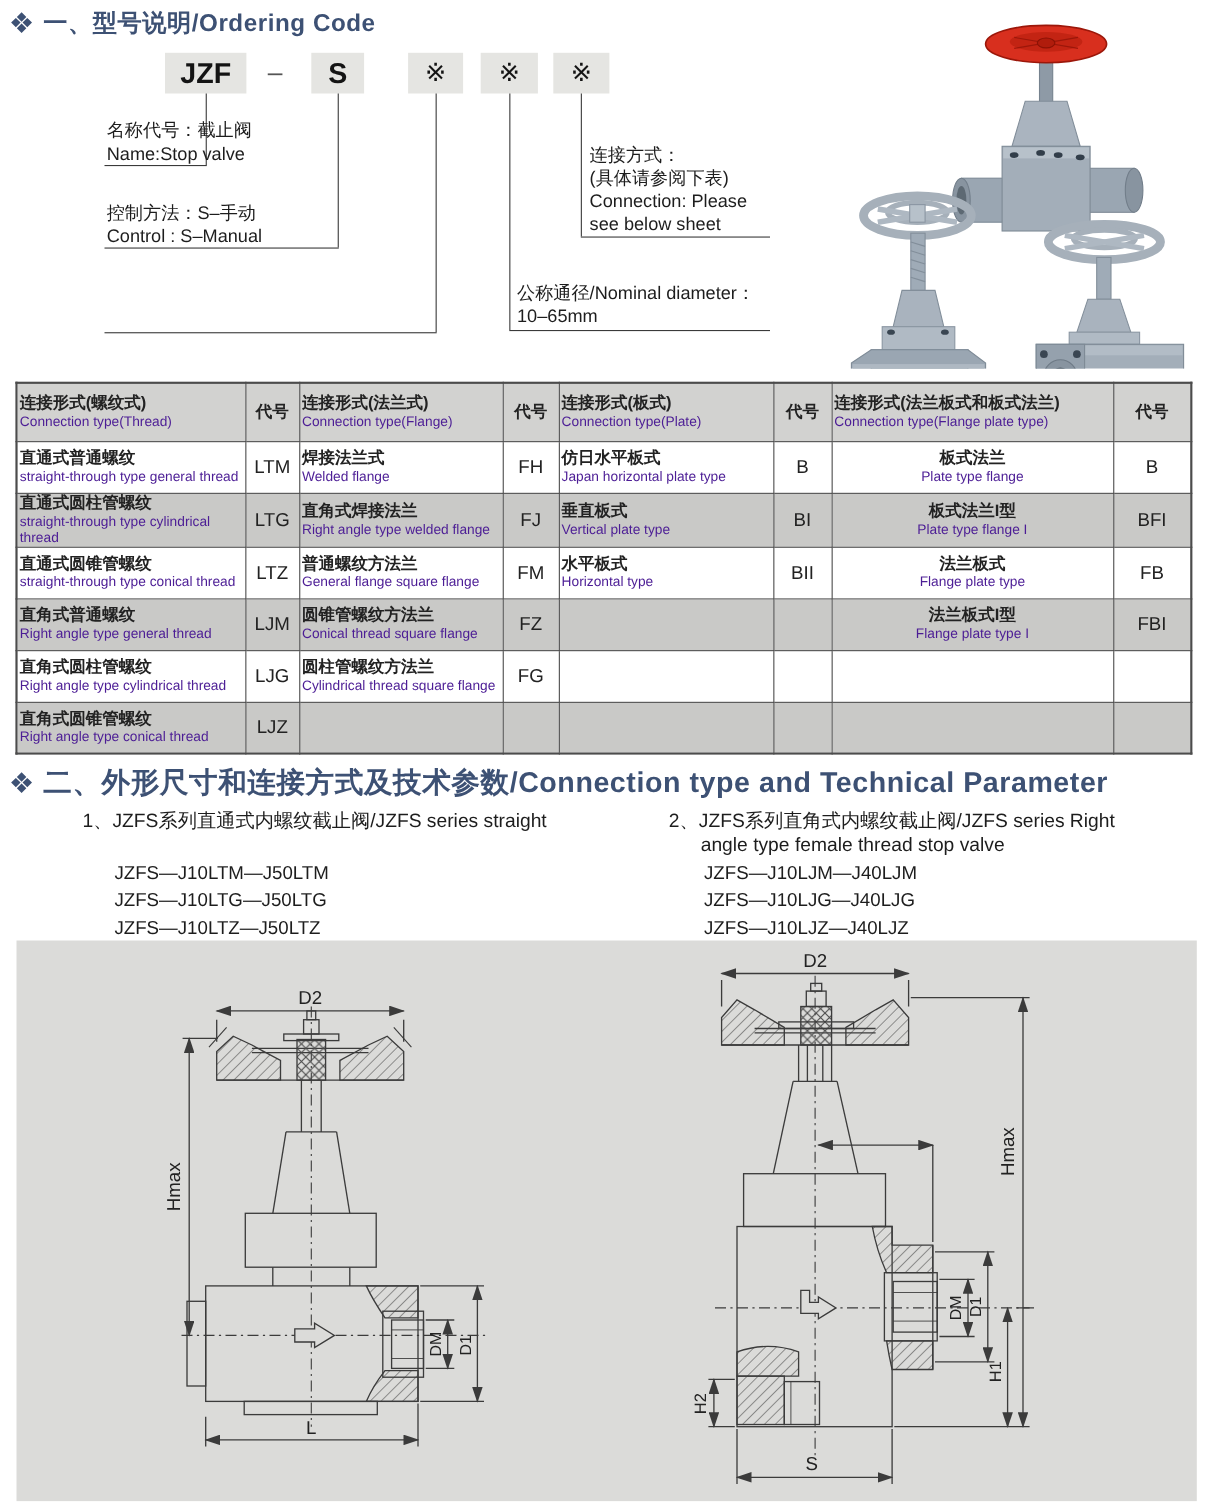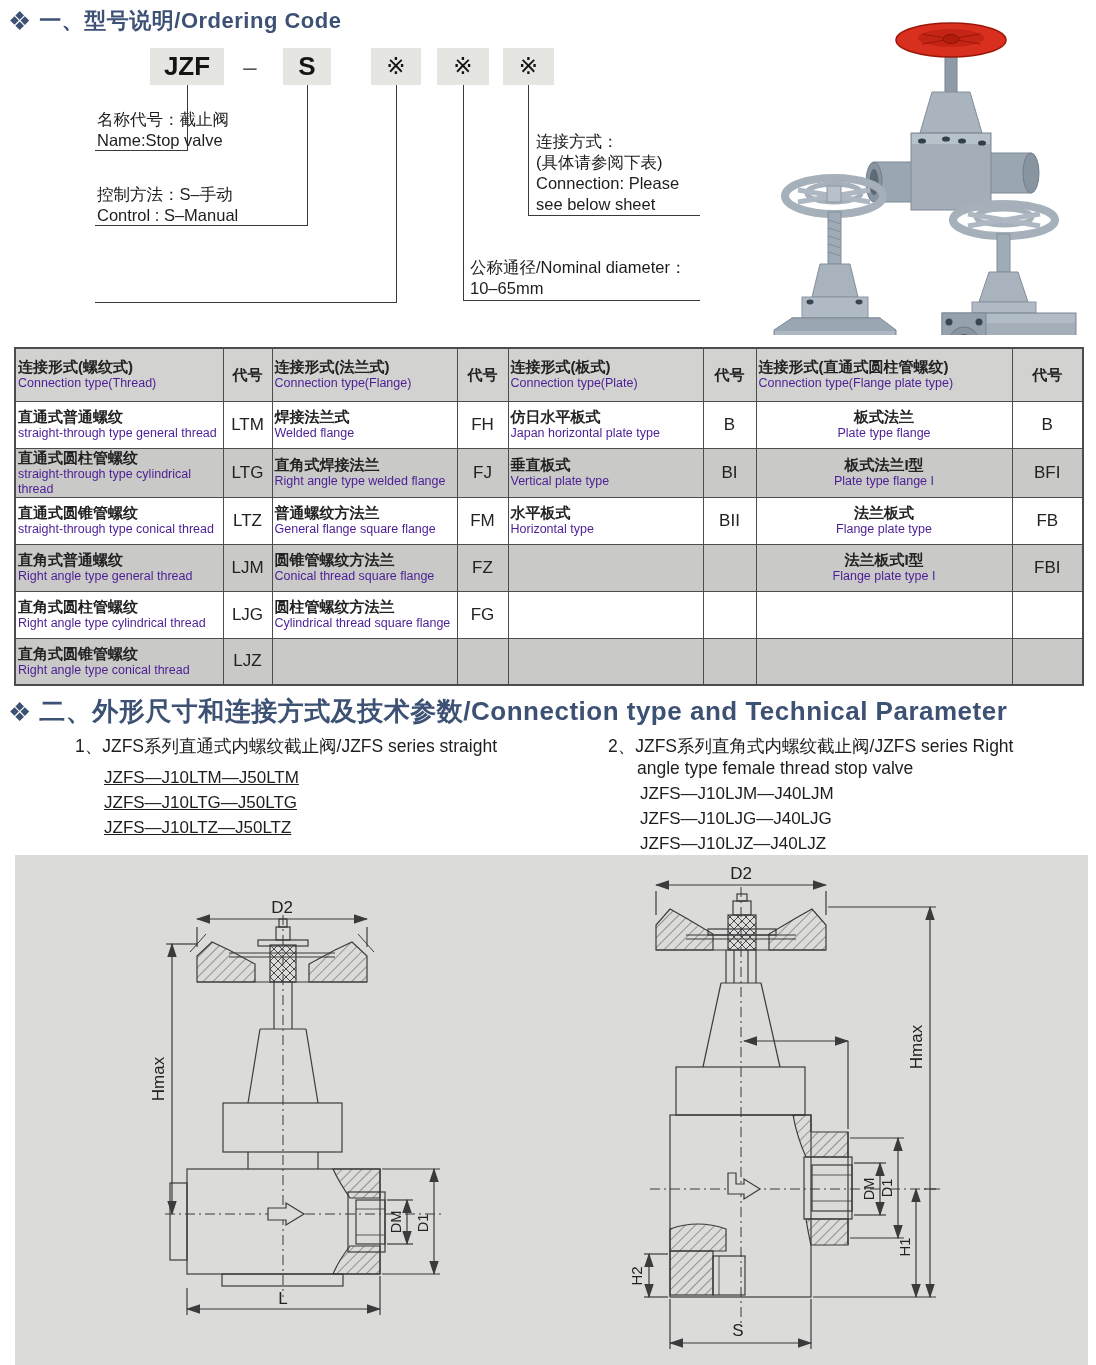--- a/index.html
+++ b/index.html
@@ -174,21 +174,21 @@
             <div class="zh">代号</div>
           </th>
         <th class="type">
             <div class="zh">连接形式(板式)</div>
             <div class="en">Connection type(Plate)</div>
           </th>
         <th class="ctr">
             <div class="zh">代号</div>
           </th>
         <th class="type">
-            <div class="zh">连接形式(直通式圆柱管螺纹)</div>
+            <div class="zh">连接形式(法兰板式和板式法兰)</div>
             <div class="en">Connection type(Flange plate type)</div>
           </th>
         <th class="ctr">
             <div class="zh">代号</div>
           </th>
       </tr>
     </thead>
     <tbody>
       <tr class="white">
         <td class="type">
@@ -308,21 +308,21 @@
   </table>
 
   <div class="abs sec-head" style="left:8px;top:694px;">
     <span class="dia">❖</span>
     <span class="ttl" style="font-size:26px;">二、外形尺寸和连接方式及技术参数/Connection type and Technical Parameter</span>
   </div>
 
   <div class="abs heading" style="left:75px;top:735px;width:500px;">
     <span>1、JZFS系列直通式内螺纹截止阀/JZFS series straight</span>
   </div>
-  <div class="abs models" style="left:104px;top:765px;text-decoration:underline;">
+  <div class="abs models" style="left:104px;top:781px;">
     <div>JZFS—J10LTM—J50LTM</div>
     <div>JZFS—J10LTG—J50LTG</div>
     <div>JZFS—J10LTZ—J50LTZ</div>
   </div>
   <div class="abs heading" style="left:608px;top:735px;width:470px;">
     <span>2、JZFS系列直角式内螺纹截止阀/JZFS series Right</span>
     <span class="ind">angle type female thread stop valve</span>
   </div>
   <div class="abs models" style="left:640px;top:781px;">
     <div>JZFS—J10LJM—J40LJM</div>

